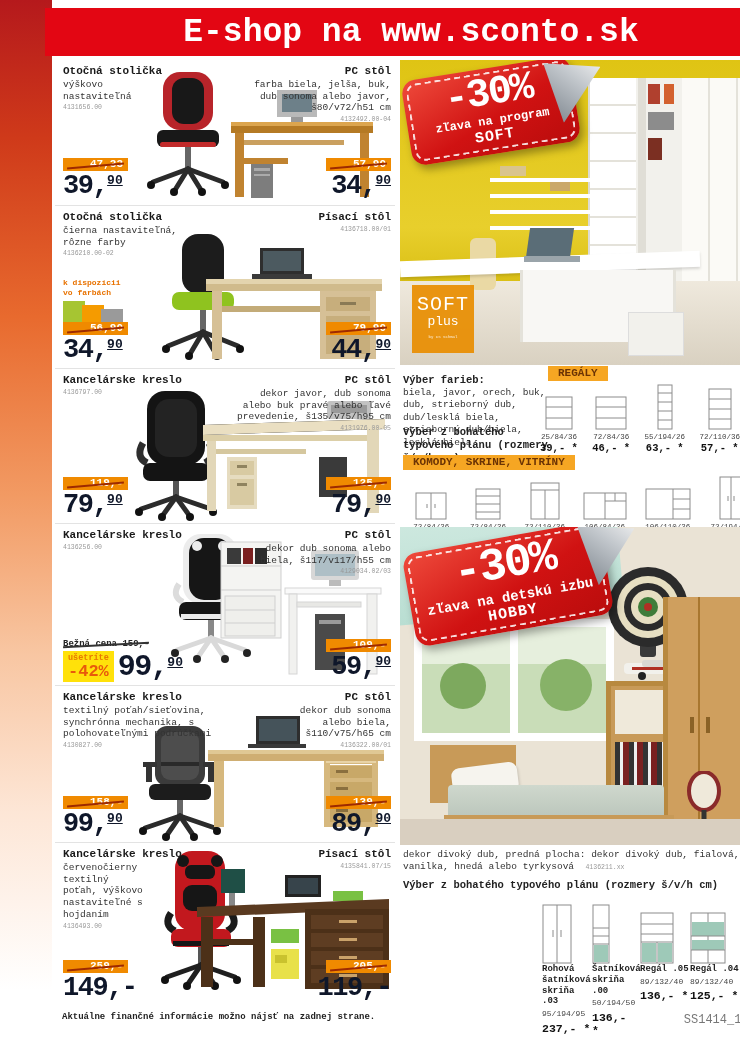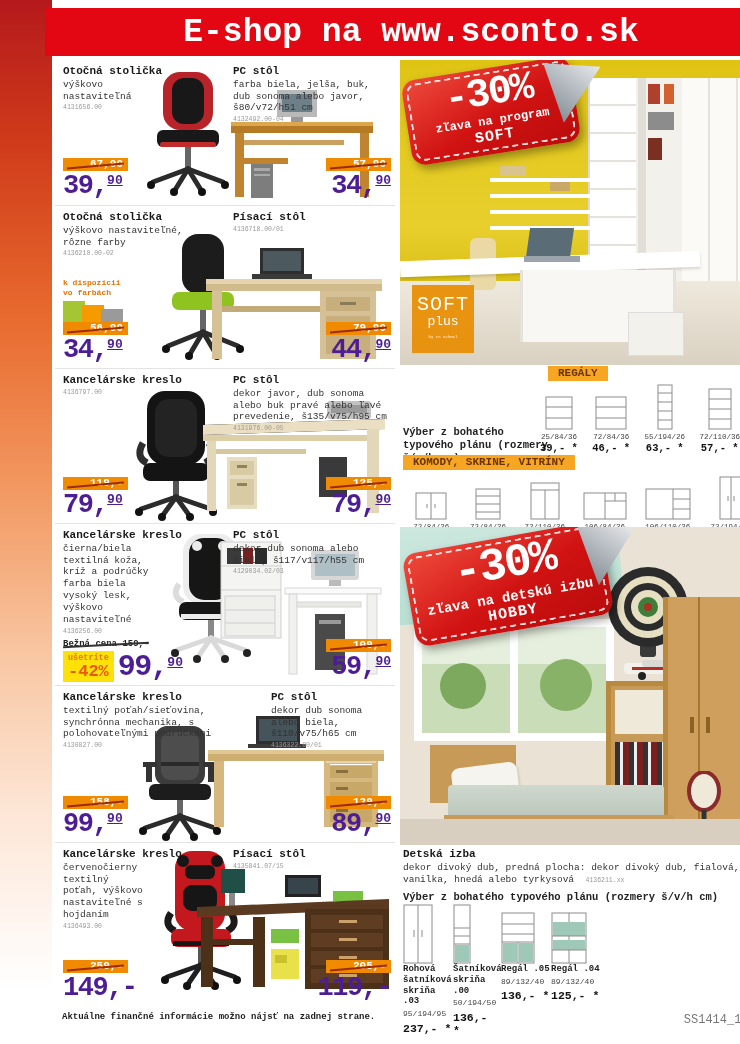--- a/index.html
+++ b/index.html
@@ -9,33 +9,33 @@
   .left-strip{position:absolute;left:0;top:0;width:52px;height:990px;
     background:linear-gradient(180deg,#b5191c 0%,#cf3a1a 14%,#e86a2e 32%,#f29a63 50%,#f8c6a2 66%,#fde6d6 82%,#ffffff 100%);}
   
   .banner{position:absolute;left:45px;top:8px;right:0;height:48px;background:#e30613;
           display:flex;align-items:center;justify-content:center;}
   .banner span{color:#fff;font-weight:bold;font-size:33px;letter-spacing:0;}
   
   .row{position:absolute;left:55px;width:340px;background:#fff;border-top:1px solid #e3e3e3;}
   .row.first{border-top:none;}
   .lt{position:absolute;left:8px;top:5px;width:120px;z-index:3;}
-  .rt{position:absolute;right:4px;top:5px;width:158px;text-align:left;z-index:3;}
+  .rt{position:absolute;right:4px;top:5px;width:158px;text-align:right;z-index:3;}
   .ptitle{font-weight:bold;font-size:11px;line-height:1.15;color:#1a1a1a;}
   .pdesc{font-size:9.5px;line-height:1.25;color:#333;margin-top:1px;}
   .part{font-size:6.5px;color:#999;margin-top:2px;letter-spacing:0;}
   .chair{position:absolute;z-index:1;}
   .deskimg{position:absolute;z-index:1;}
   .lp{position:absolute;left:8px;bottom:5px;z-index:4;}
   .rp{position:absolute;right:4px;bottom:5px;text-align:right;z-index:4;}
   .old-badge{display:inline-block;background:#f08a00;color:#fff;font-weight:bold;font-size:11px;
              padding:0 5px 1px 8px;min-width:52px;text-align:right;position:relative;}
   .old-badge::after{content:"";position:absolute;left:4px;right:4px;top:7px;height:2px;
              background:#9e2a00;transform:rotate(-5deg);}
-  .bp{font-size:27px;font-weight:bold;color:#4c1d95;letter-spacing:-1.5px;line-height:1;margin-top:1px;}
+  .bp{font-size:27px;font-weight:bold;color:#0f172a;letter-spacing:-1.5px;line-height:1;margin-top:1px;}
   .bp sup{font-size:13px;letter-spacing:0;text-decoration:underline;vertical-align:9px;}
   .colors-note{position:absolute;left:8px;top:72px;z-index:3;}
   .colors-note .cn{font-size:8px;font-weight:bold;color:#e87200;line-height:1.2;}
   .swatches{margin-top:4px;display:flex;}
   .swatch{width:22px;height:26px;display:inline-block;margin-right:-3px;}
   .regular-line{font-size:9px;font-weight:bold;color:#222;position:relative;display:inline-block;}
   .regular-line::after{content:"";position:absolute;left:0;right:0;top:5px;height:1.5px;background:#333;transform:rotate(-3deg);}
   .save-badge{display:inline-block;background:#ffe10a;text-align:center;padding:2px 5px;vertical-align:bottom;margin-right:4px;}
   .save-badge .sl{font-size:8.5px;font-weight:bold;color:#e87a00;display:block;}
   .save-badge .sv{font-size:17px;font-weight:bold;color:#e8590c;display:block;line-height:1;}
@@ -128,33 +128,33 @@
         <rect x="8" y="45" width="9" height="64" fill="#c08330"></rect>
         <rect x="133" y="45" width="9" height="64" fill="#c08330"></rect>
         <rect x="17" y="52" width="100" height="5" fill="#caa05f"></rect>
         <rect x="17" y="70" width="44" height="6" fill="#c08330"></rect>
         <rect x="24" y="76" width="22" height="34" fill="#7d7d7d"></rect>
           <rect x="27" y="80" width="16" height="3" fill="#aaa"></rect>
           <rect x="27" y="86" width="16" height="2" fill="#aaa"></rect>
       </svg>
     </div>
     <div class="lp">
-      <span class="old-badge">67,90</span>
+      <span class="old-badge">47,33</span>
       <div class="bp"><span>39,</span><sup>90</sup></div>
     </div>
     <div class="rp">
       <span class="old-badge">57,90</span>
       <div class="bp"><span>34,</span><sup>90</sup></div>
     </div>
   </div>
 
   <div class="row" style="top:205px;height:163px;">
     <div class="lt">
       <div class="ptitle">Otočná stolička</div>
-      <div class="pdesc">výškovo nastaviteľné, rôzne farby</div>
+      <div class="pdesc">čierna nastaviteľná, rôzne farby</div>
       <div class="part">4136210.00-02</div>
     </div>
     <div class="colors-note">
       <div class="cn">
         <span>k dispozícii</span><br><span>vo farbách</span>
       </div>
       <div class="swatches">
         <span class="swatch" style="background:#a6c532;"></span>
         <span class="swatch" style="background:#f59b00;margin-top:4px;"></span>
         <span class="swatch" style="background:#9a9a9a;margin-top:8px;"></span>
@@ -269,21 +269,20 @@
     </div>
     <div class="rp">
       <span class="old-badge">125,-</span>
       <div class="bp"><span>79,</span><sup>90</sup></div>
     </div>
   </div>
 
   <div class="row" style="top:523px;height:162px;">
     <div class="lt">
       <div class="ptitle">Kancelárske kreslo</div>
-      <div class="pdesc" style="width:95px;">čierna/biela textilná koža, kríž a podrúčky farba biela vysoký lesk, výškovo nastaviteľné</div>
       <div class="part">4136256.00</div>
     </div>
     <div class="rt">
       <div class="ptitle">PC stôl</div>
       <div class="pdesc">dekor dub sonoma alebo biela, š117/v117/h55 cm</div>
       <div class="part">4129034.02/03</div>
     </div>
     <div class="chair" style="left:100px;top:10px;">
       <svg width="115" height="130" viewBox="0 0 115 130">
         <rect x="28" y="0" width="54" height="70" rx="18" fill="#ececec"></rect>
@@ -522,20 +521,24 @@
         <div class="pb-line2">SOFT</div>
       </div>
     </div>
     <div class="soft-logo">
       <div class="m">SOFT</div>
       <div class="s">plus</div>
       <div class="t">by CS Schmal</div>
     </div>
   </div>
 
+  <div style="position:absolute;left:403px;top:374px;width:148px;">
+    <div class="boldsmall">Výber farieb:</div>
+    <div class="smalltext">biela, javor, orech, buk, dub, strieborný dub, dub/lesklá biela, strieborný dub/biela, lesklá biela</div>
+  </div>
   <div style="position:absolute;left:403px;top:426px;width:155px;">
     <div class="boldsmall">Výber z bohatého typového plánu (rozmery š/v/h cm)</div>
   </div>
   <div class="sec-bar" style="left:548px;top:366px;">REGÁLY</div>
   <div style="position:absolute;left:540px;top:388px;width:200px;display:flex;justify-content:space-between;">
     <div class="ti">
       <div class="ic" style="height:42px;">
         <svg width="28" height="34" viewBox="0 0 28 34">
             <rect x="1" y="1" width="26" height="32" fill="#fff" stroke="#8c8c8c"></rect>
             <line x1="1" y1="11" x2="27" y2="11" stroke="#8c8c8c"></line>
@@ -715,27 +718,26 @@
       <div class="pb-inner">
         <div class="pb-dash"></div>
         <div class="pb-discount" style="font-size:46px;">-30%</div>
         <div class="pb-line1" style="font-size:14px;">zľava na detskú izbu</div>
         <div class="pb-line2">HOBBY</div>
       </div>
     </div>
   </div>
 
   <div style="position:absolute;left:403px;top:848px;width:337px;">
-    <div class="ptitle">Detská izba</div>
     <div class="smalltext" style="margin-top:1px;">
       <span>dekor divoký dub, predná plocha: dekor divoký dub, fialová, vanilka, hnedá alebo tyrkysová</span>&nbsp;&nbsp;<span class="part" style="display:inline;font-size:6.5px;">4136211.xx</span>
     </div>
     <div class="boldsmall" style="margin-top:5px;">Výber z bohatého typového plánu (rozmery š/v/h cm)</div>
   </div>
-  <div style="position:absolute;left:403px;top:902px;width:337px;display:flex;justify-content:flex-start;">
+  <div style="position:absolute;left:403px;top:902px;width:337px;display:flex;justify-content:flex-end;">
     <div class="hob" style="width:50px;">
       <div class="ic" style="height:62px;display:flex;align-items:flex-end;">
         <svg width="30" height="60" viewBox="0 0 30 60">
             <rect x="1" y="1" width="28" height="58" fill="#fff" stroke="#8c8c8c"></rect>
             <line x1="15" y1="1" x2="15" y2="59" stroke="#8c8c8c"></line>
             <line x1="11" y1="26" x2="11" y2="33" stroke="#8c8c8c"></line>
             <line x1="19" y1="26" x2="19" y2="33" stroke="#8c8c8c"></line>
           </svg>
       </div>
       <div class="nm">Rohová šatníková skriňa .03</div>

